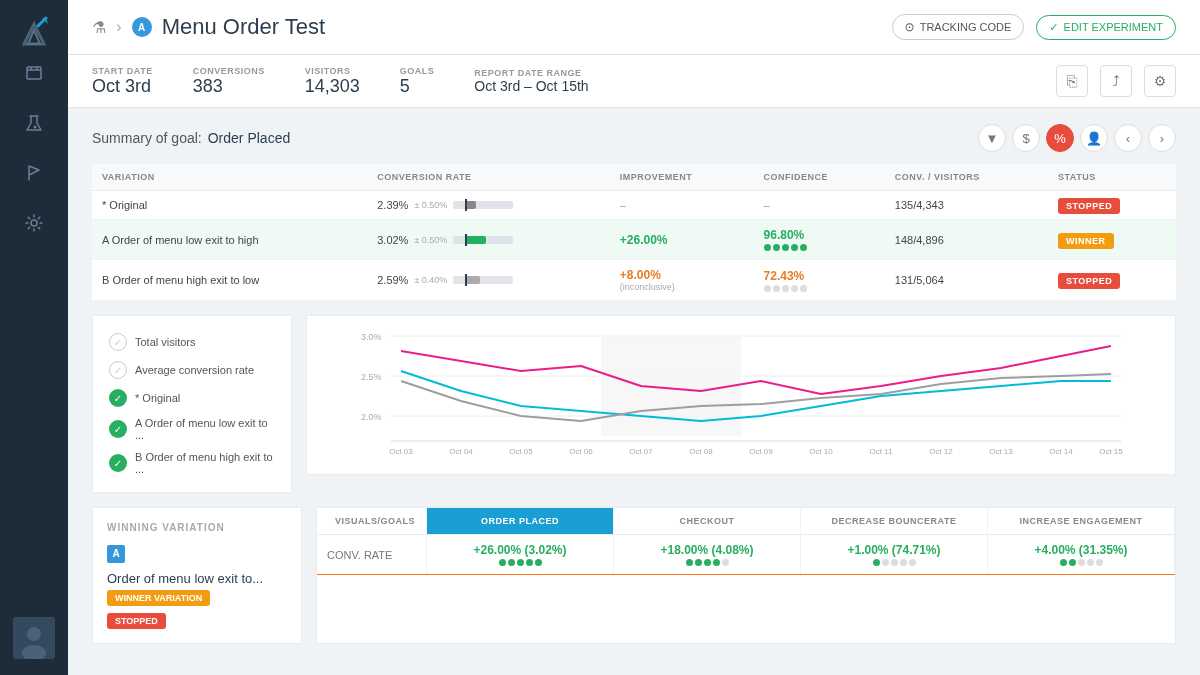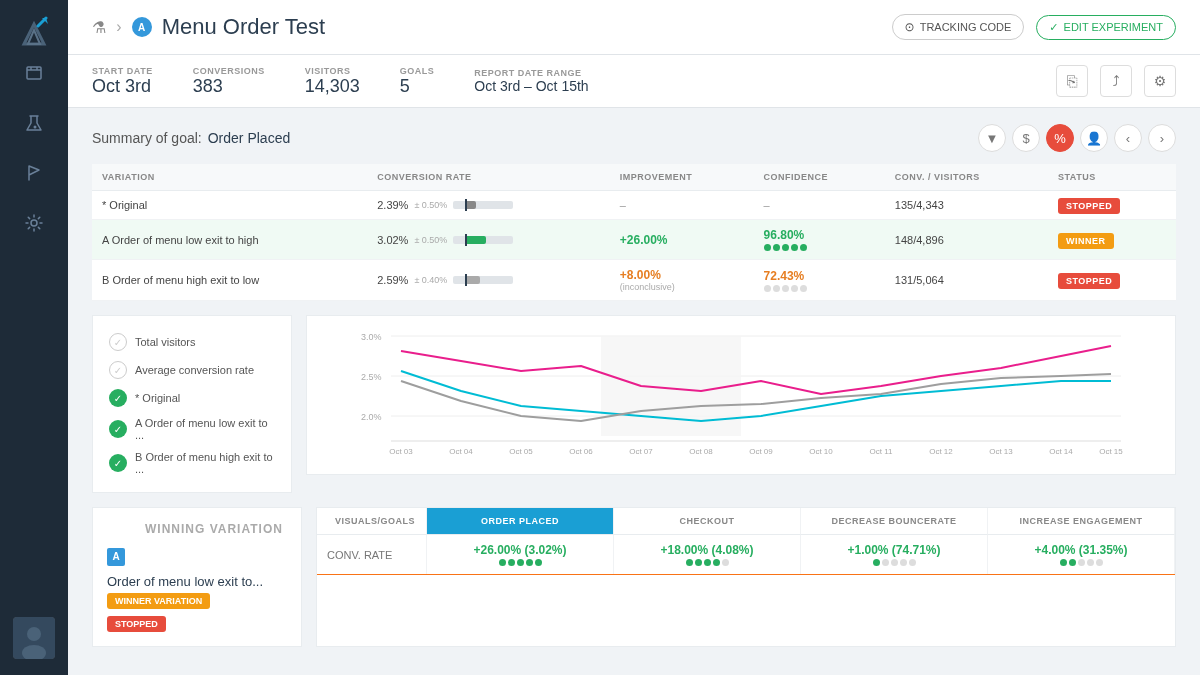--- a/index.html
+++ b/index.html
@@ -304,27 +304,26 @@
       margin-top: 14px;
     }
     .winning-panel {
       background: #fff;
       border: 1px solid #e8ecef;
       padding: 14px;
       width: 210px;
       min-width: 210px;
     }
     .winning-title {
-      font-size: 12px;
+      font-size: 10px;
       font-weight: 700;
       color: #aaa;
       letter-spacing: 1px;
       text-transform: uppercase;
       margin-bottom: 10px;
-      margin-left: 38px;
     }
     .winning-badge {
       display: inline-flex;
       align-items: center;
       gap: 6px;
       margin-bottom: 8px;
     }
     .variation-letter {
       width: 18px; height: 18px;
       background: #3498db;

